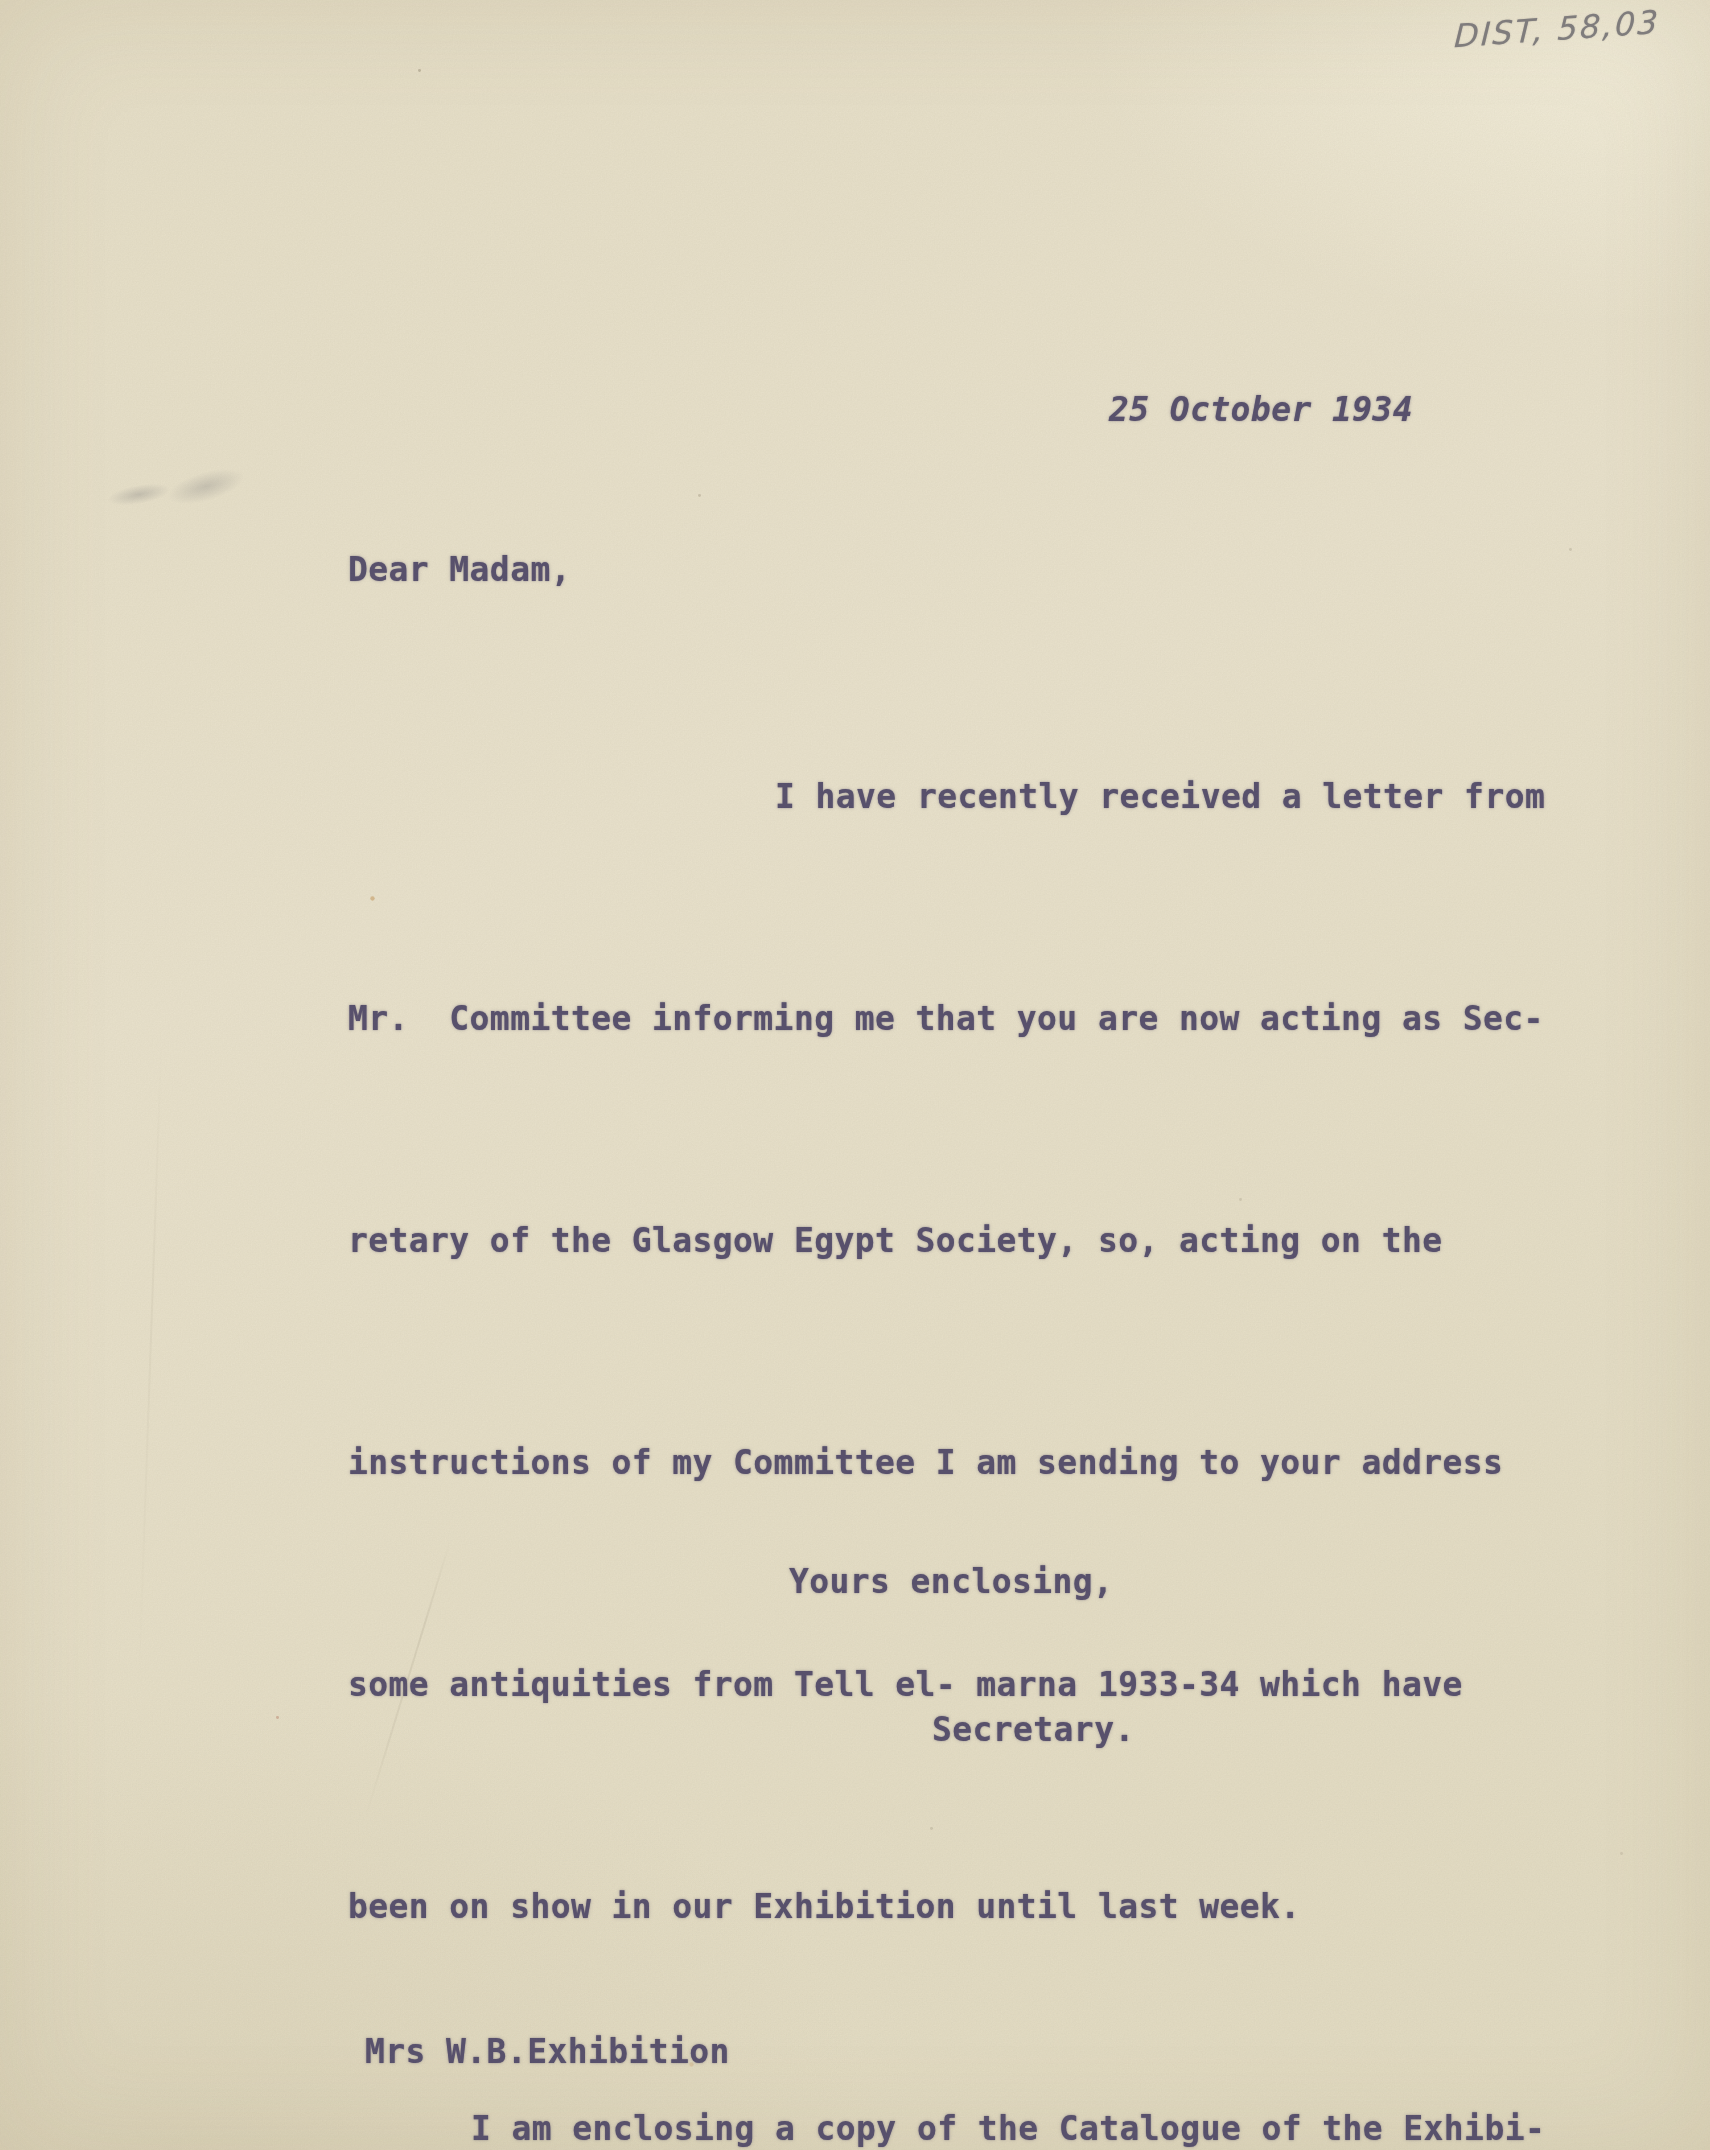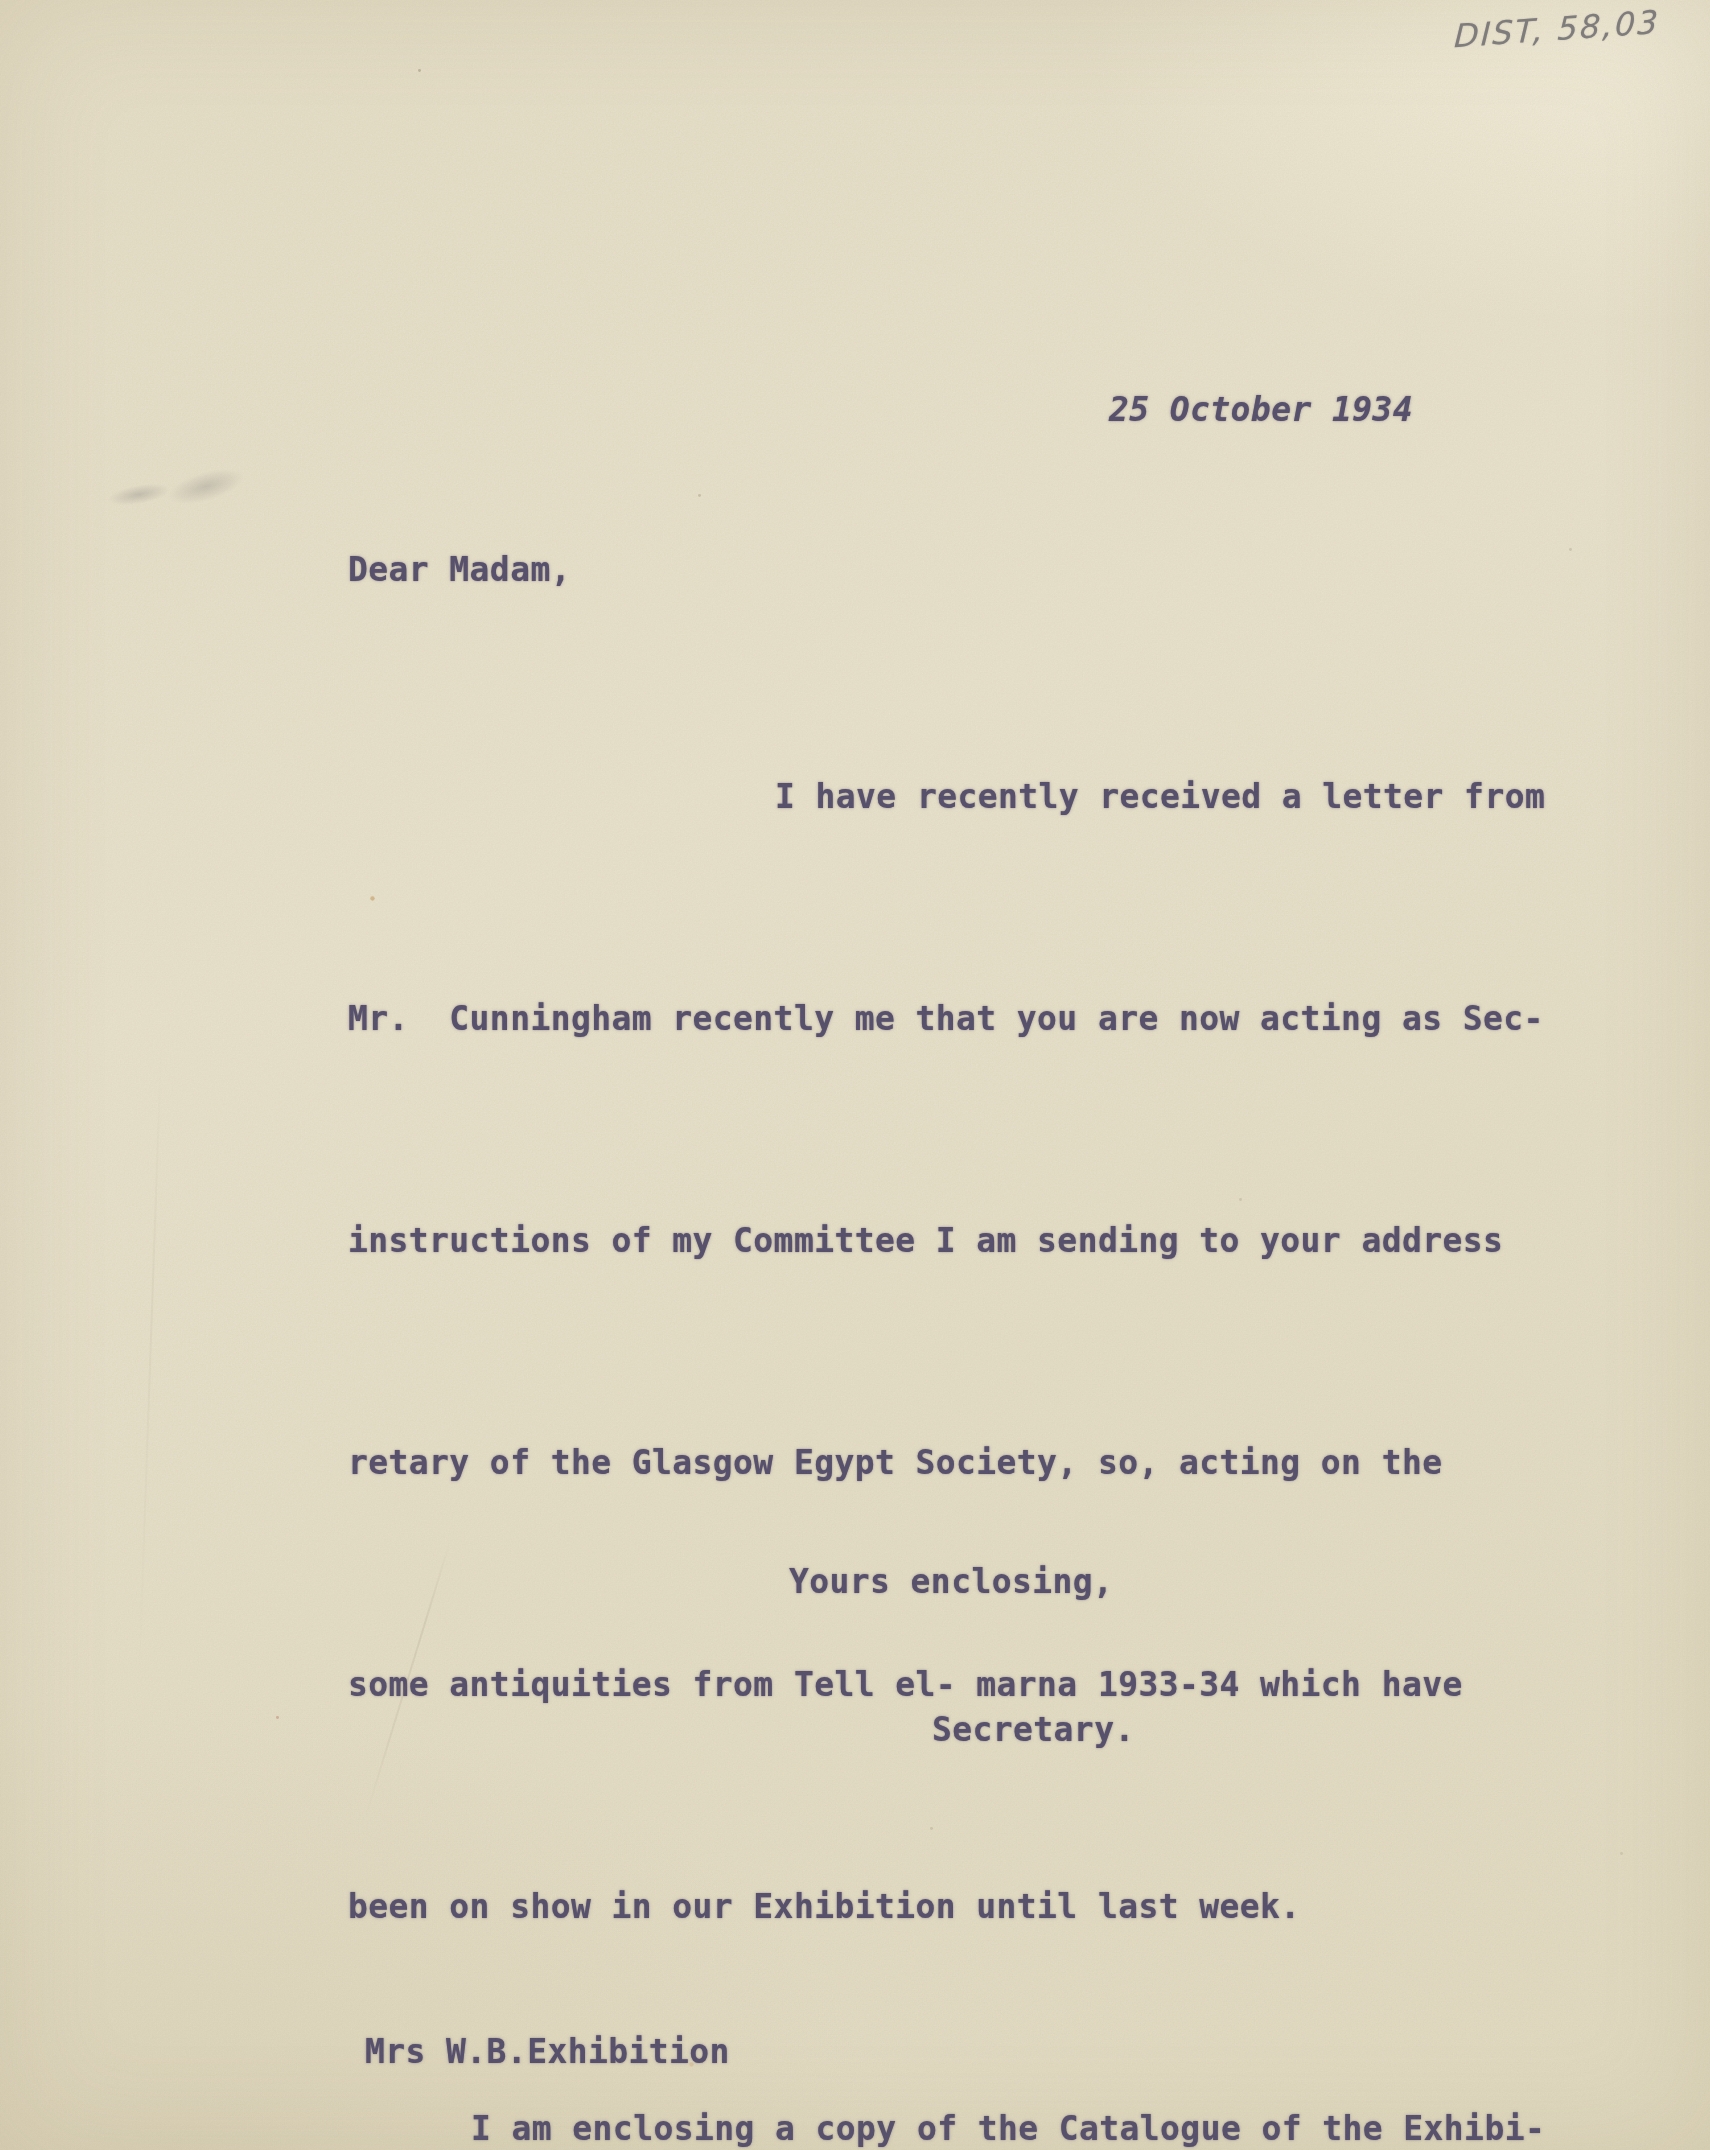--- a/index.html
+++ b/index.html
@@ -118,23 +118,23 @@
 <div class="page">
 
   <div class="annotation">DIST, 58,03</div>
 
   <div class="typed date-line">25 October 1934</div>
 
   <div class="typed salutation">Dear Madam,</div>
 
   <div class="typed body-block">
     <div class="line indent-wide">I have recently received a letter from</div>
-    <div class="line">Mr.  Cunningham recently me that you are now acting as Sec-</div>
+    <div class="line">Mr.  Committee informing me that you are now acting as Sec-</div>
+    <div class="line">retary of the Glasgow Egypt Society, so, acting on the</div>
     <div class="line">instructions of my Committee I am sending to your address</div>
-    <div class="line">retary of the Glasgow Egypt Society, so, acting on the</div>
     <div class="line">some antiquities from Tell el- marna 1933-34 which have</div>
     <div class="line">been on show in our Exhibition until last week.</div>
     <div class="line indent-small">I am enclosing a copy of the Catalogue of the Exhibi-</div>
     
     
     
     
     
     
   </div>

